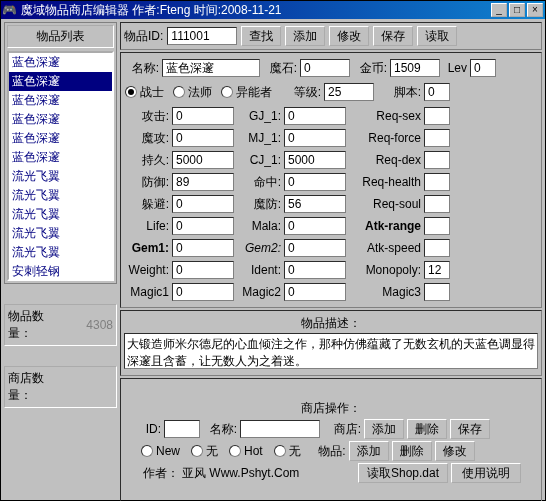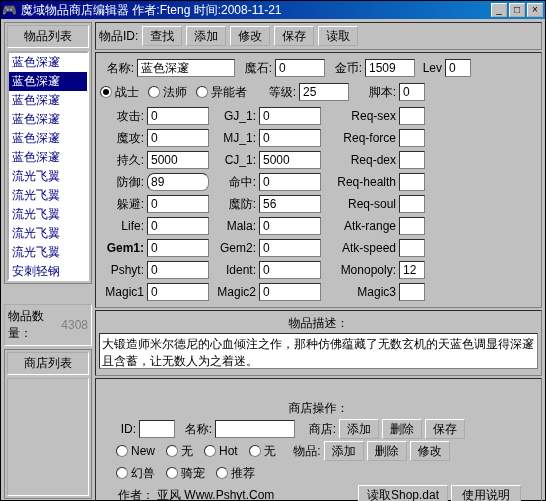--- a/index.html
+++ b/index.html
@@ -3,21 +3,21 @@
 <meta charset="utf-8">
 <style>
 * { box-sizing: border-box; margin: 0; padding: 0; font-family: SimSun, "MS Sans Serif", sans-serif; font-size: 12px; }
 body { background: #c0c0c0; width: 546px; height: 501px; overflow: hidden; }
 .window { width: 546px; height: 501px; background: #c0c0c0; border: 1px solid #000; }
 .titlebar { background: linear-gradient(to right, #000080, #1084d0); color: #fff; height: 18px; display: flex; align-items: center; padding: 0 2px; }
 .titlebar .tb-icon { width: 14px; height: 14px; margin-right: 4px; display:inline-flex; align-items:center; justify-content:center;}
 .titlebar .tb-text { flex: 1; white-space: nowrap; }
 .titlebar .wbtn { width: 16px; height: 14px; background: #c0c0c0; border: 1px outset #fff; margin-left: 2px; display: flex; align-items: center; justify-content: center; font-size: 10px; color: #000; line-height: 1; }
 .content { display: flex; height: calc(100% - 18px); padding: 3px; gap: 3px; }
-.leftcol { width: 88px; display: flex; flex-direction: column; gap: 3px; }
+.leftcol { width: 113px; display: flex; flex-direction: column; gap: 3px; }
 .rightcol { flex: 1; display: flex; flex-direction: column; gap: 2px; }
 .panel { border: 1px solid #808080; background: #c0c0c0; padding: 3px; }
 .panel-header { background: #c0c0c0; text-align: center; padding: 2px; border: 1px inset #fff; margin-bottom: 3px; }
 .listbox { background: #fff; border: 2px inset #fff; height: 230px; overflow-y: scroll; }
 .listbox .li { padding: 1px 3px; color: #000080; white-space: nowrap; }
 .listbox .li.sel { background: #000080; color: #fff; }
 .countrow { border: 1px inset #fff; padding: 3px; display: flex; align-items: center; justify-content: space-between; margin-top: 17px; }
 .countrow .val { color: #808080; text-align: right; width: 48px; }
 .shoplist { flex: 1; border: 1px inset #fff; }
 .toolbar { display: flex; align-items: center; gap: 4px; padding: 3px; border: 1px inset #808080; }
@@ -62,34 +62,31 @@
             <div class="li">流光飞翼</div>
             <div class="li">流光飞翼</div>
             <div class="li">流光飞翼</div>
             <div class="li">安刺轻钢</div>
           </div>
       </div>
       <div class="countrow">
         <span>物品数量：</span>
         <span class="val">4308</span>
       </div>
-      <div class="panel" style="flex:1; padding:2px;">
-        <div class="panel-header">商店列表</div>
-        <div class="shoplist" style="height:118px; background:#c0c0c0;"></div>
-      </div>
       <div class="countrow">
         <span>商店数量：</span>
         <span class="val"></span>
       </div>
     </div>
 
     <div class="rightcol">
 
       <div class="toolbar">
         <span class="lbl">物品ID:</span>
+        <input type="text" style="width: 70px;" value="111001">
         <div class="btn">查找</div>
         <div class="btn">添加</div>
         <div class="btn">修改</div>
         <div class="btn">保存</div>
         <div class="btn">读取</div>
       </div>
 
       <div class="formarea">
         <div class="frow">
           <span class="lbl" style="width:34px">名称:</span>
@@ -134,52 +131,52 @@
             <div class="frow">
               <span class="lbl" style="width: 44px;">持久:</span>
               <input type="text" value="5000" style="width: 62px;">
               <span class="lbl" style="width: 44px;">CJ_1:</span>
               <input type="text" value="5000" style="width: 62px;">
               <span class="lbl" style="width: 72px;">Req-dex</span>
               <input type="text" style="width: 26px;">
             </div>
             <div class="frow">
               <span class="lbl" style="width: 44px;">防御:</span>
-              <input type="text" value="89" style="width: 62px; border-radius: 7px;">
+              <input type="text" value="89" style="width: 62px;">
               <span class="lbl" style="width: 44px;">命中:</span>
               <input type="text" value="0" style="width: 62px;">
               <span class="lbl" style="width: 72px;">Req-health</span>
               <input type="text" style="width: 26px;">
             </div>
             <div class="frow">
               <span class="lbl" style="width: 44px;">躲避:</span>
               <input type="text" value="0" style="width: 62px;">
               <span class="lbl" style="width: 44px;">魔防:</span>
               <input type="text" value="56" style="width: 62px;">
               <span class="lbl" style="width: 72px;">Req-soul</span>
               <input type="text" style="width: 26px;">
             </div>
             <div class="frow">
               <span class="lbl" style="width: 44px;">Life:</span>
               <input type="text" value="0" style="width: 62px;">
               <span class="lbl" style="width: 44px;">Mala:</span>
               <input type="text" value="0" style="width: 62px;">
-              <span class="lbl" style="width: 72px;">Atk-range</span>
+              <span class="lbl" style="width: 72px; font-weight: bold;">Atk-range</span>
               <input type="text" style="width: 26px;">
             </div>
             <div class="frow">
               <span class="lbl" style="width: 44px; font-weight: bold;">Gem1:</span>
               <input type="text" value="0" style="width: 62px;">
-              <span class="lbl" style="width: 44px;">Gem2:</span>
+              <span class="lbl" style="width: 44px; font-style: italic;">Gem2:</span>
               <input type="text" value="0" style="width: 62px;">
               <span class="lbl" style="width: 72px;">Atk-speed</span>
               <input type="text" style="width: 26px;">
             </div>
             <div class="frow">
-              <span class="lbl" style="width: 44px;">Pshyt:</span>
+              <span class="lbl" style="width: 44px;">Weight:</span>
               <input type="text" value="0" style="width: 62px;">
               <span class="lbl" style="width: 44px;">Ident:</span>
               <input type="text" value="0" style="width: 62px;">
               <span class="lbl" style="width: 72px;">Monopoly:</span>
               <input type="text" value="12" style="width: 26px;">
             </div>
             <div class="frow">
               <span class="lbl" style="width: 44px;">Magic1</span>
               <input type="text" value="0" style="width: 62px;">
               <span class="lbl" style="width: 44px;">Magic2</span>
@@ -215,28 +212,20 @@
           <input type="radio" class="radio" name="r2" style="margin-left: 8px;">
             <span>Hot</span>
           <input type="radio" class="radio" name="r2" style="margin-left: 8px;">
             <span>无</span>
           <span class="lbl" style="width:38px;margin-left:4px">物品:</span>
           <div class="btn">添加</div>
           <div class="btn">删除</div>
           <div class="btn">修改</div>
         </div>
         <div class="frow">
-          <input type="radio" class="radio" name="r3" style="">
-            <span>幻兽</span>
-          <input type="radio" class="radio" name="r3" style="margin-left: 8px;">
-            <span>骑宠</span>
-          <input type="radio" class="radio" name="r3" style="margin-left: 8px;">
-            <span>推荐</span>
-        </div>
-        <div class="frow">
           <span class="lbl" style="width:38px">作者：</span>
           <span>亚风  Www.Pshyt.Com</span>
           <div style="flex:1"></div>
           <div class="btn" style="min-width:90px">读取Shop.dat</div>
           <div class="btn" style="min-width:70px">使用说明</div>
         </div>
       </div>
     </div>
   </div>
 </div>

